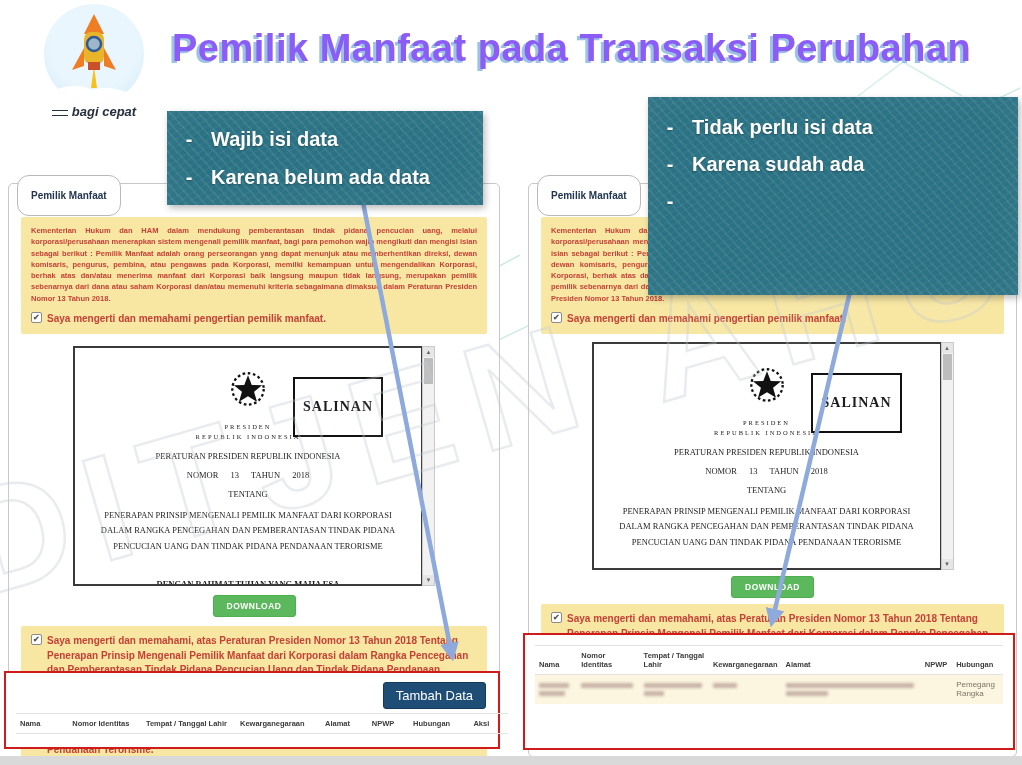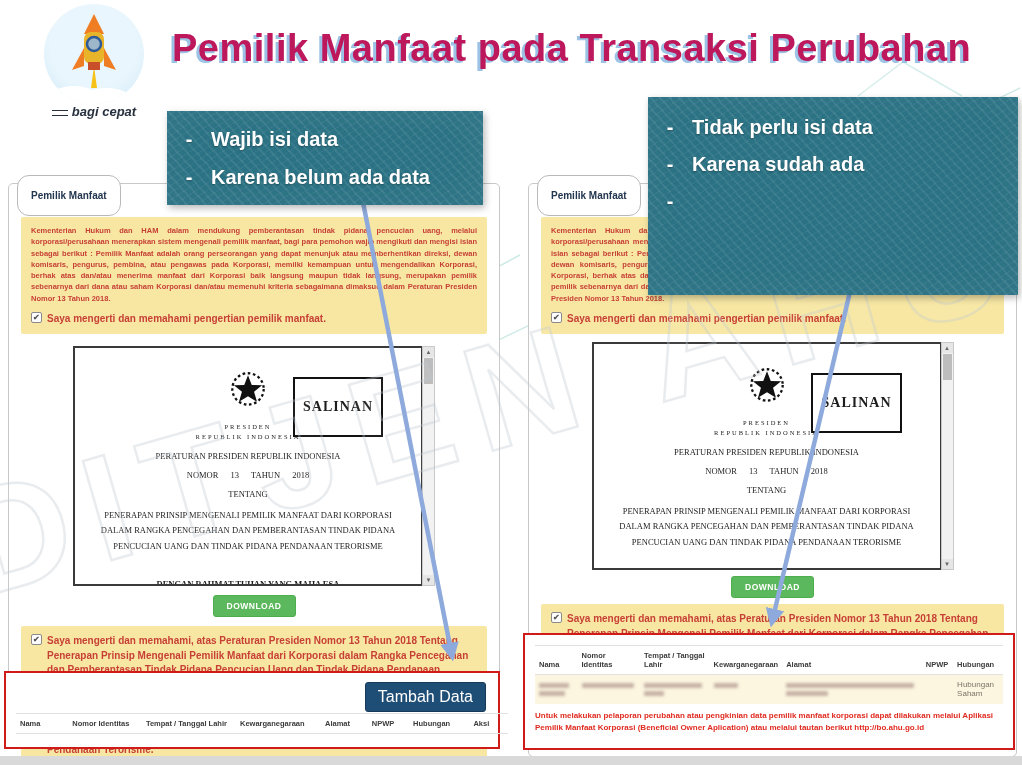--- a/index.html
+++ b/index.html
@@ -18,21 +18,21 @@
   .logo{position:absolute;left:18px;top:4px;width:152px;text-align:center;z-index:8;}
   .logo-circle{width:100px;height:100px;margin:0 auto;border-radius:50%;
     background:radial-gradient(circle at 50% 40%, #eaf6fd 55%, #cfe9f8);position:relative;overflow:hidden;}
   .logo-brand{margin-top:3px;font-size:21px;font-weight:bold;color:#f07c23;letter-spacing:0.5px;}
   .logo-tag{font-size:13px;font-style:italic;color:#26303e;font-weight:bold;}
   .logo-tag::before{content:"";display:inline-block;width:16px;height:4px;
     border-top:1px solid #26303e;border-bottom:1px solid #26303e;margin-right:4px;vertical-align:middle;}
 
   
   .title{position:absolute;left:172px;top:27px;z-index:8;font-size:38px;font-weight:bold;
-    color:#be185d;white-space:nowrap;text-shadow:-3px 2px 0 #9cc3e6;letter-spacing:0.5px;}
+    color:#8b5cf6;white-space:nowrap;text-shadow:-3px 2px 0 #9cc3e6;letter-spacing:0.5px;}
 
   
   .callout{position:absolute;z-index:20;color:#fff;background:#2a7284;
     background-image:
       repeating-linear-gradient(48deg, rgba(255,255,255,0.07) 0 2px, transparent 2px 7px),
       repeating-linear-gradient(-33deg, rgba(255,255,255,0.05) 0 1px, transparent 1px 6px);
     box-shadow:2px 3px 7px rgba(0,0,0,0.28), inset 0 0 40px rgba(255,255,255,0.06);
     font-size:20px;font-weight:bold;text-shadow:0 1px 2px rgba(0,0,0,0.3);}
   .callout-left{left:167px;top:111px;width:316px;height:85px;padding-top:9px;}
   .callout-right{left:648px;top:97px;width:370px;height:186px;padding-top:12px;}
@@ -88,21 +88,21 @@
   .ybox2{margin-top:9px;}
   .panel-right .ybox2{margin-top:6px;}
   .ybox2 .cb-row{margin-top:0;}
   .ybox2 .cb-row + .cb-row{margin-top:7px;}
 
   
   .red-box{position:absolute;z-index:4;background:#fff;border:2px solid #d01b1b;}
   .red-left{left:4px;top:671px;width:492px;height:74px;}
   .red-right{left:523px;top:633px;width:492px;height:117px;padding:10px 10px 0 10px;box-sizing:border-box;}
   .add-btn{position:absolute;right:12px;top:9px;background:#1e4d75;color:#fff;border:1px solid #16395a;
-    font-size:16px;padding:5px 12px;border-radius:3px;font-family:"Liberation Sans",sans-serif;cursor:pointer;text-align:right;}
+    font-size:13px;padding:5px 12px;border-radius:3px;font-family:"Liberation Sans",sans-serif;cursor:pointer;text-align:right;}
   table.grid{border-collapse:collapse;width:100%;}
   table.grid th{font-size:7.5px;font-weight:bold;color:#3b3b3b;text-align:left;
     padding:5px 4px;border-top:1px solid #e2e2e2;border-bottom:1px solid #e2e2e2;vertical-align:bottom;}
   .tbl-left{position:absolute;left:10px;right:10px;top:40px;width:auto;}
   .tbl-left td{height:13px;}
   .tbl-right td{background:#fcf6e0;padding:5px 4px;vertical-align:top;font-size:8px;color:#7d7468;}
   .rb{height:5px;background:#c7b2a6;border-radius:1px;filter:blur(1.6px);margin:3px 0;}
   .note{margin-top:6px;font-size:8px;font-weight:bold;color:#e02b20;line-height:1.5;}
 </style>
 </head>
@@ -295,25 +295,24 @@
               <div class="rb" style="width:20px"></div>
             </td>
           <td>
               <div class="rb" style="width:24px"></div>
             </td>
           <td>
               <div class="rb" style="width:128px"></div>
               <div class="rb" style="width:42px"></div>
             </td>
           <td></td>
-          <td>Hubungan Saham</td>
+          <td>Pemegang Rangka</td>
         </tr>
       </tbody>
     </table>
-    <div class="note">Untuk melakukan pelaporan perubahan atau pengkinian data pemilik manfaat korporasi dapat dilakukan melalui Aplikasi Pemilik Manfaat Korporasi (Beneficial Owner Aplication) atau melalui tautan berikut http://bo.ahu.go.id</div>
   </div>
 
   <div class="callout callout-left">
     <div class="bullet-row">
         <span class="dash">-</span>
       <span class="bullet-text">Wajib isi data</span>
       </div>
     <div class="bullet-row">
         <span class="dash">-</span>
       <span class="bullet-text">Karena belum ada data</span>

